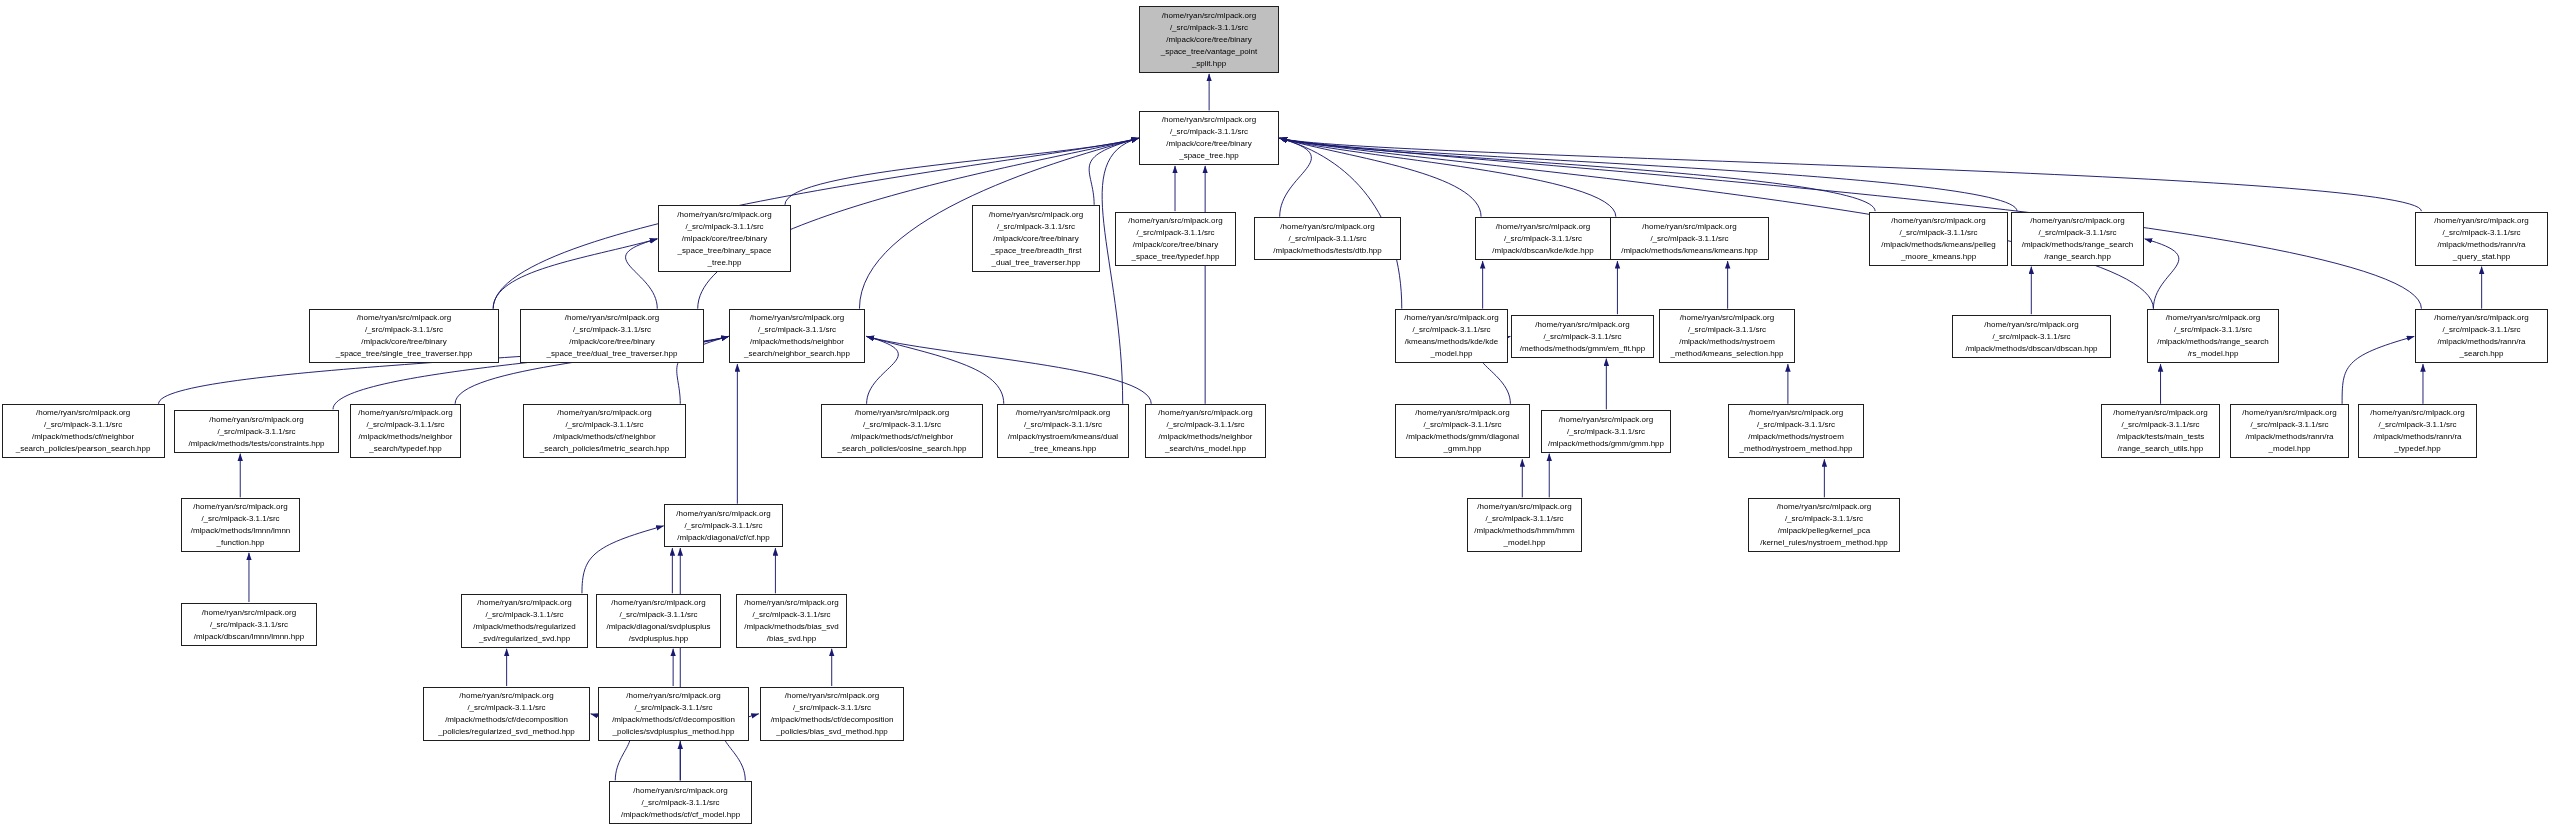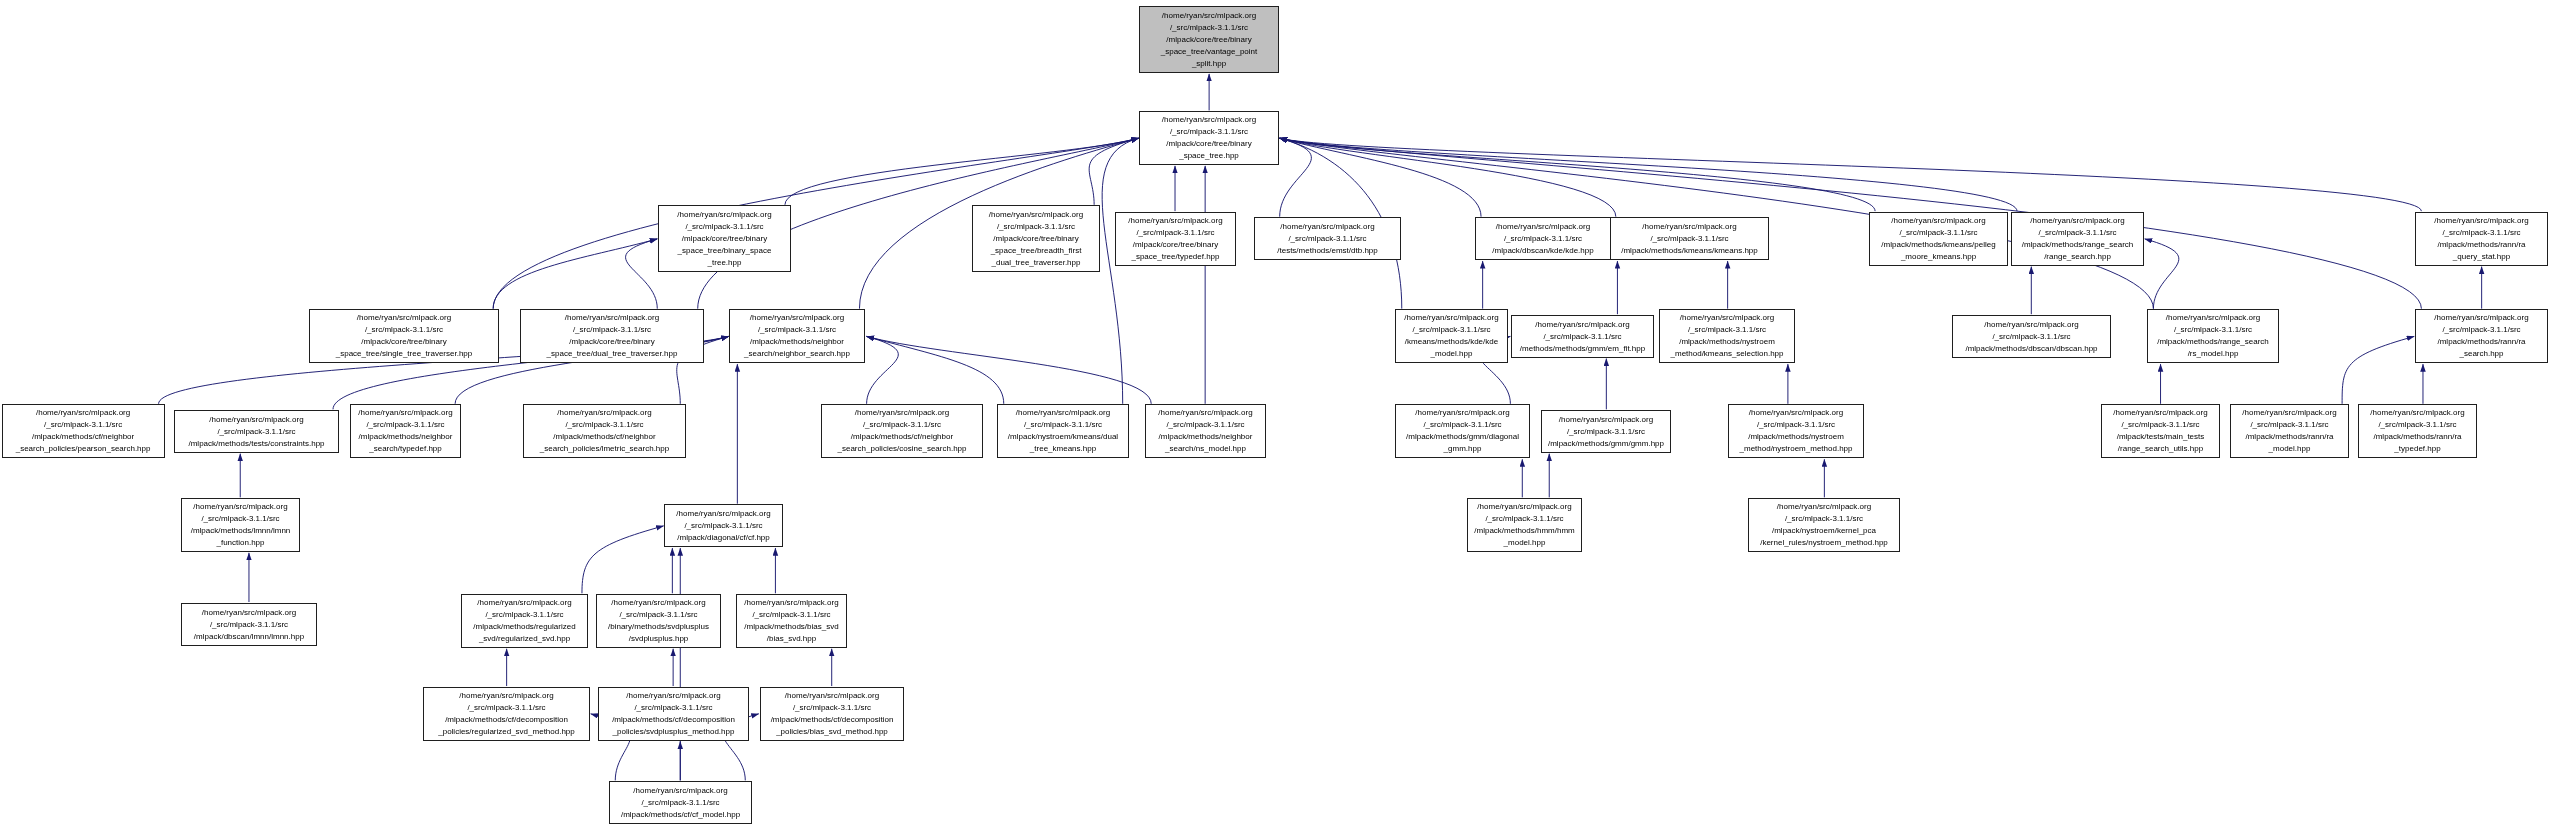--- a/index.html
+++ b/index.html
@@ -118,21 +118,21 @@
       </div>
       <div class="node" style="left: 1115px; top: 212px; width: 121px; height: 54px; border-color: rgb(31, 31, 31); background: rgb(255, 255, 255); color: rgb(0, 0, 0);">
         <div class="ln">/home/ryan/src/mlpack.org</div>
         <div class="ln">/_src/mlpack-3.1.1/src</div>
         <div class="ln">/mlpack/core/tree/binary</div>
         <div class="ln">_space_tree/typedef.hpp</div>
       </div>
       <div class="node" style="left: 1254px; top: 217px; width: 147px; height: 43px; border-color: rgb(31, 31, 31); background: rgb(255, 255, 255); color: rgb(0, 0, 0);">
         <div class="ln">/home/ryan/src/mlpack.org</div>
         <div class="ln">/_src/mlpack-3.1.1/src</div>
-        <div class="ln">/tests/methods/emst/dtb.hpp</div>
+        <div class="ln">/mlpack/methods/tests/dtb.hpp</div>
       </div>
       <div class="node" style="left: 1475px; top: 217px; width: 136px; height: 43px; border-color: rgb(31, 31, 31); background: rgb(255, 255, 255); color: rgb(0, 0, 0);">
         <div class="ln">/home/ryan/src/mlpack.org</div>
         <div class="ln">/_src/mlpack-3.1.1/src</div>
         <div class="ln">/mlpack/dbscan/kde/kde.hpp</div>
       </div>
       <div class="node" style="left: 1610px; top: 217px; width: 159px; height: 43px; border-color: rgb(31, 31, 31); background: rgb(255, 255, 255); color: rgb(0, 0, 0);">
         <div class="ln">/home/ryan/src/mlpack.org</div>
         <div class="ln">/_src/mlpack-3.1.1/src</div>
         <div class="ln">/mlpack/methods/kmeans/kmeans.hpp</div>
@@ -296,38 +296,38 @@
       </div>
       <div class="node" style="left: 1467px; top: 498px; width: 115px; height: 54px; border-color: rgb(31, 31, 31); background: rgb(255, 255, 255); color: rgb(0, 0, 0);">
         <div class="ln">/home/ryan/src/mlpack.org</div>
         <div class="ln">/_src/mlpack-3.1.1/src</div>
         <div class="ln">/mlpack/methods/hmm/hmm</div>
         <div class="ln">_model.hpp</div>
       </div>
       <div class="node" style="left: 1748px; top: 498px; width: 152px; height: 54px; border-color: rgb(31, 31, 31); background: rgb(255, 255, 255); color: rgb(0, 0, 0);">
         <div class="ln">/home/ryan/src/mlpack.org</div>
         <div class="ln">/_src/mlpack-3.1.1/src</div>
-        <div class="ln">/mlpack/nystroem/kernel_pca</div>
+        <div class="ln">/mlpack/pelleg/kernel_pca</div>
         <div class="ln">/kernel_rules/nystroem_method.hpp</div>
       </div>
       <div class="node" style="left: 181px; top: 603px; width: 136px; height: 43px; border-color: rgb(31, 31, 31); background: rgb(255, 255, 255); color: rgb(0, 0, 0);">
         <div class="ln">/home/ryan/src/mlpack.org</div>
         <div class="ln">/_src/mlpack-3.1.1/src</div>
         <div class="ln">/mlpack/dbscan/lmnn/lmnn.hpp</div>
       </div>
       <div class="node" style="left: 461px; top: 594px; width: 127px; height: 54px; border-color: rgb(31, 31, 31); background: rgb(255, 255, 255); color: rgb(0, 0, 0);">
         <div class="ln">/home/ryan/src/mlpack.org</div>
         <div class="ln">/_src/mlpack-3.1.1/src</div>
         <div class="ln">/mlpack/methods/regularized</div>
         <div class="ln">_svd/regularized_svd.hpp</div>
       </div>
       <div class="node" style="left: 596px; top: 594px; width: 125px; height: 54px; border-color: rgb(31, 31, 31); background: rgb(255, 255, 255); color: rgb(0, 0, 0);">
         <div class="ln">/home/ryan/src/mlpack.org</div>
         <div class="ln">/_src/mlpack-3.1.1/src</div>
-        <div class="ln">/binary/methods/svdplusplus</div>
+        <div class="ln">/mlpack/diagonal/svdplusplus</div>
         <div class="ln">/svdplusplus.hpp</div>
       </div>
       <div class="node" style="left: 736px; top: 594px; width: 111px; height: 54px; border-color: rgb(31, 31, 31); background: rgb(255, 255, 255); color: rgb(0, 0, 0);">
         <div class="ln">/home/ryan/src/mlpack.org</div>
         <div class="ln">/_src/mlpack-3.1.1/src</div>
         <div class="ln">/mlpack/methods/bias_svd</div>
         <div class="ln">/bias_svd.hpp</div>
       </div>
       <div class="node" style="left: 423px; top: 687px; width: 167px; height: 54px; border-color: rgb(31, 31, 31); background: rgb(255, 255, 255); color: rgb(0, 0, 0);">
         <div class="ln">/home/ryan/src/mlpack.org</div>

